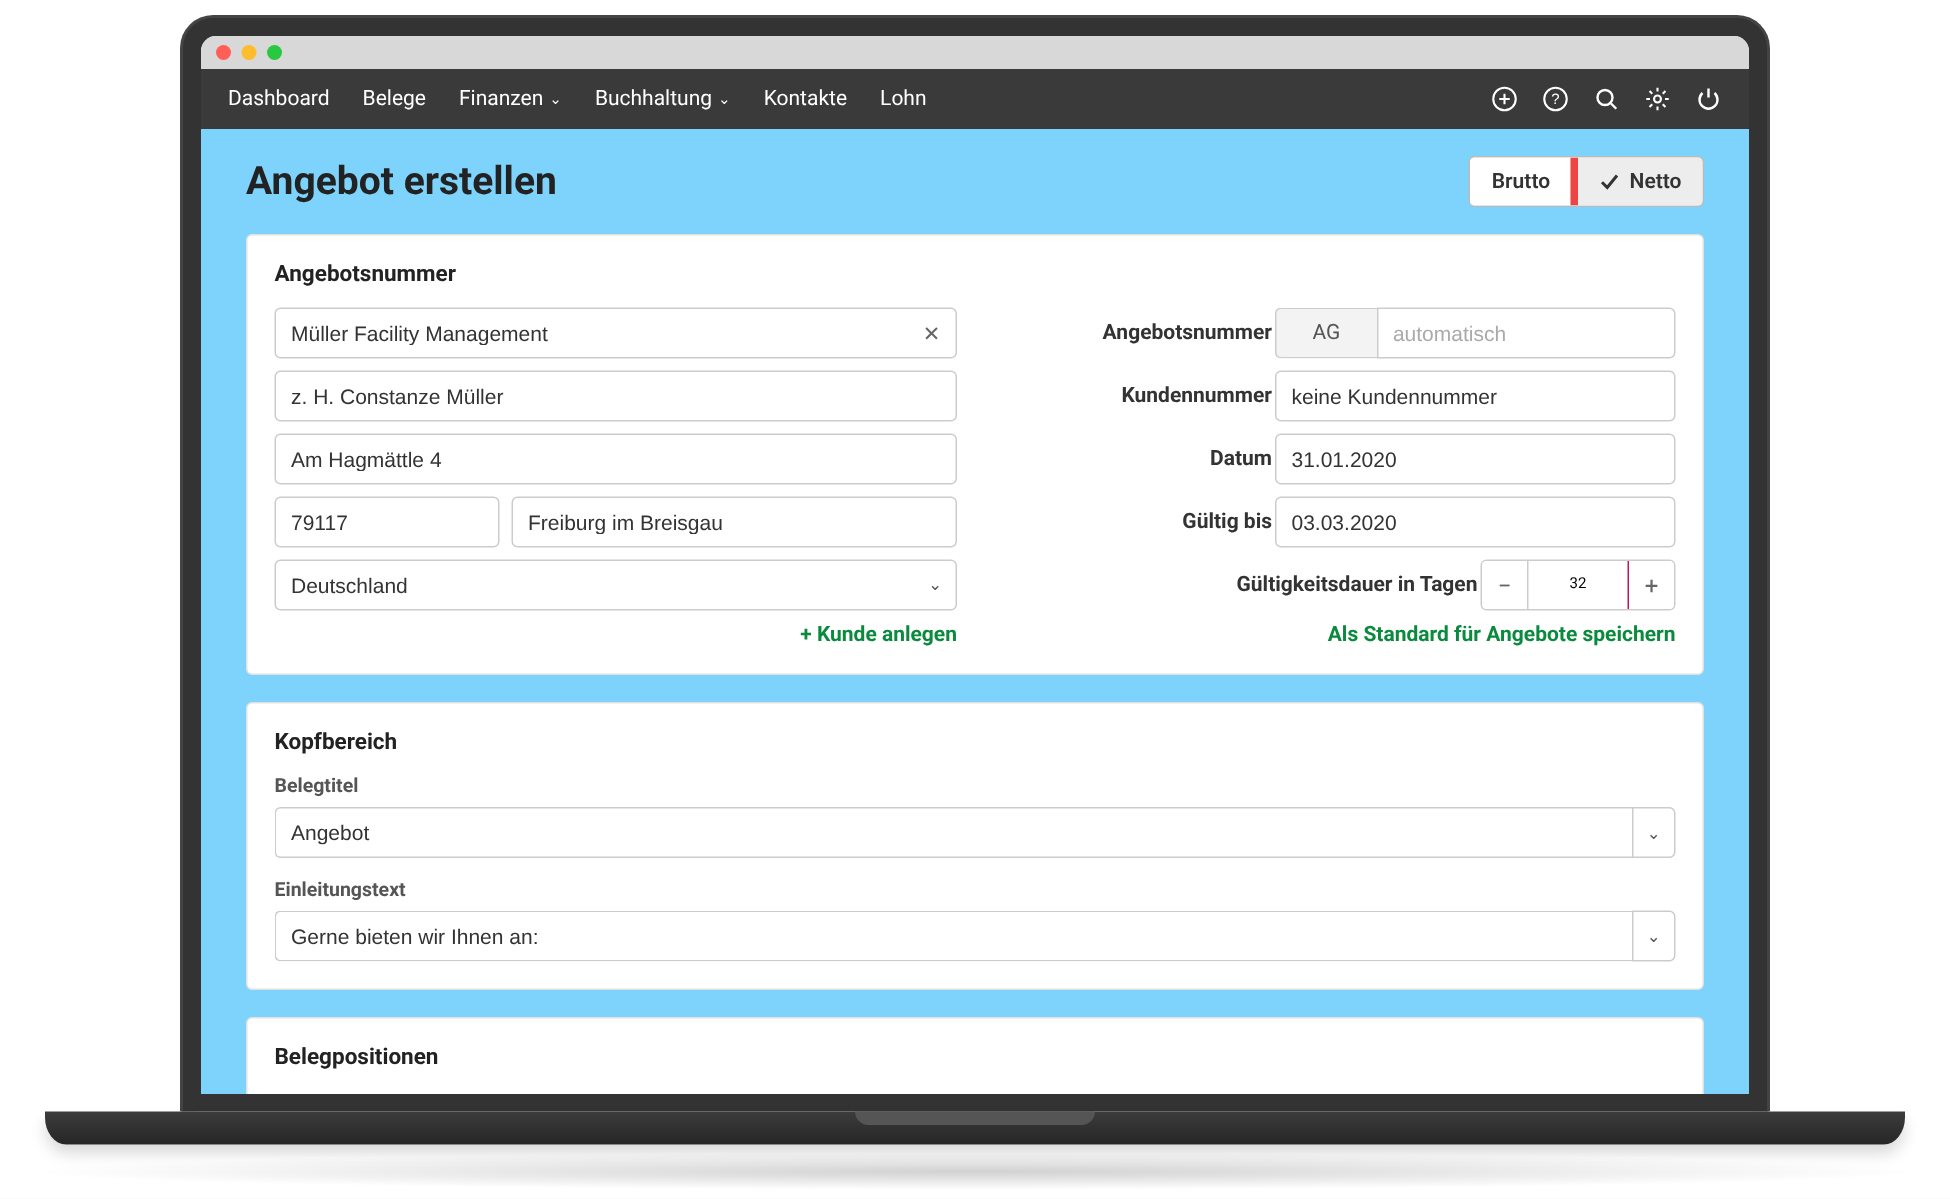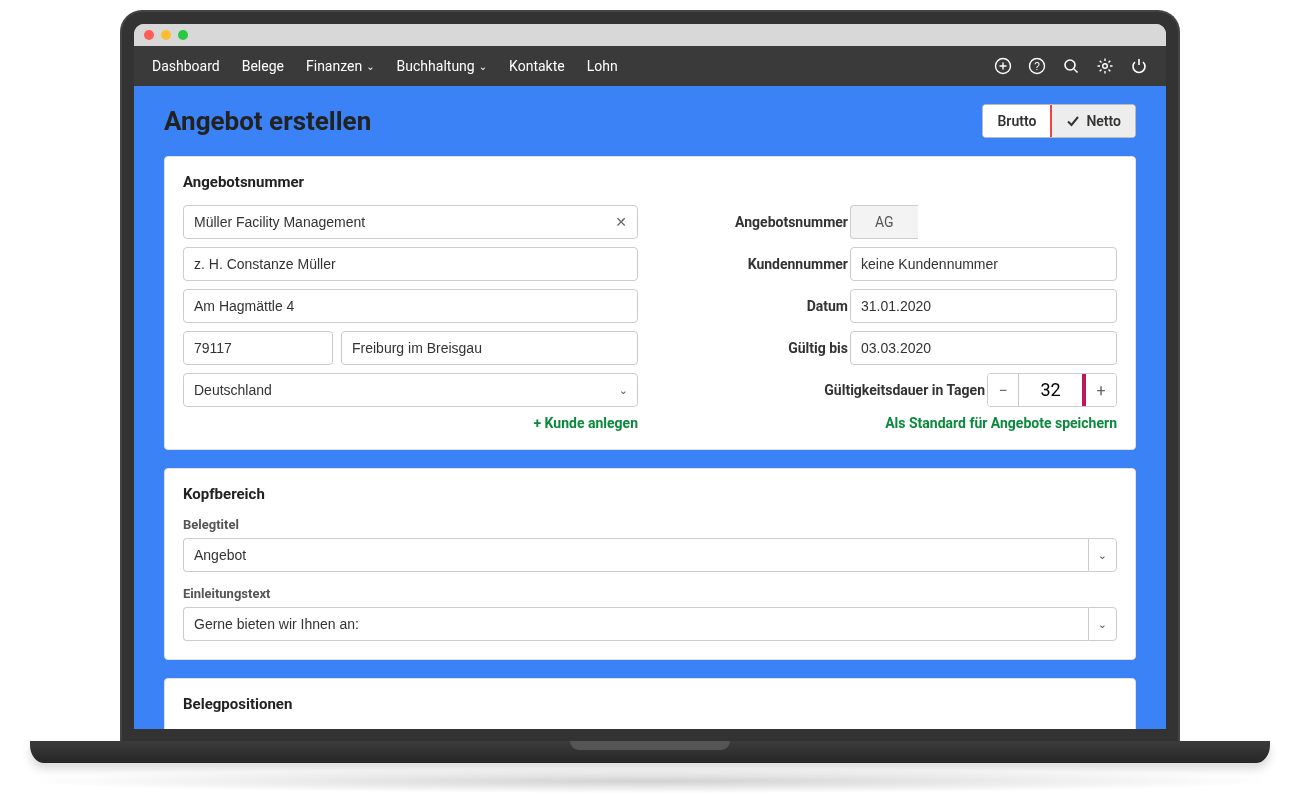--- a/index.html
+++ b/index.html
@@ -52,21 +52,21 @@
       font-size: 14px;
     }
     .nav-left { display: flex; gap: 22px; }
     .nav-left .nav-item { display: flex; align-items: center; gap: 4px; cursor: pointer; justify-content: center; }
     .nav-right { margin-left: auto; display: flex; gap: 16px; align-items: center; }
     .nav-right .icon { width: 18px; height: 18px; display:flex; align-items:center; justify-content:center; cursor:pointer; }
     .chev { font-size: 10px; }
     .content {
       flex: 1;
       overflow-y: auto;
-      background: #3b82f6;
+      background: #7dd3fc;
       padding: 18px 30px 0 30px;
     }
     .page-header {
       display: flex;
       align-items: center;
       margin-bottom: 18px;
     }
     .page-header h1 {
       font-size: 26px;
       font-weight: 700;
@@ -87,21 +87,21 @@
       cursor: pointer;
       display: flex;
       align-items: center;
       gap: 6px;
       background: #fff;
       color: #333;
     }
     .toggle-btn.active {
       background: #ededed;
     }
-    .toggle-btn + .toggle-btn { border-left: 2px solid #ef4444; padding-left: 14px; }
+    .toggle-btn + .toggle-btn { border-left: 5px solid #ef4444; padding-left: 14px; }
     .card {
       background: #fff;
       border: 1px solid #e1e1e1;
       border-radius: 4px;
       margin-bottom: 18px;
       padding: 16px 18px 18px 18px;
     }
     .card h2 {
       font-size: 15px;
       font-weight: 700;
@@ -181,22 +181,22 @@
       overflow: hidden;
       width: 130px;
       margin-left: auto;
     }
     .stepper .sbtn {
       width: 30px; height: 32px;
       display:flex; align-items:center; justify-content:center;
       font-size: 16px; color:#666; cursor:pointer; background:#fff;
     }
     .stepper .sval {
-      flex:1; text-align:center; line-height:32px; font-size:18px;
-      border-left:1px solid #ccc; border-right:4px solid #be185d;
+      flex:1; text-align:center; line-height:32px; font-size:10px;
+      border-left:1px solid #ccc; border-right:1px solid #be185d;
     }
     .sublabel {
       font-size: 13px; font-weight: 700; color: #555; margin-bottom: 6px; margin-top: 2px;
     }
     .combo {
       display:flex; margin-bottom: 14px;
     }
     .combo .fld { margin:0; border-radius: 4px 0 0 4px; border-right:none; }
     .combo .drop {
       width: 30px; border:1px solid #ccc; border-radius: 0 4px 4px 0;
@@ -337,20 +337,21 @@
                 <span class="chev-down">⌄</span>
               </div>
               <span class="link-green">+ Kunde anlegen</span>
             </div>
 
             <div class="kunden-right">
               <div class="meta-row">
                 <div class="meta-label">Angebotsnummer</div>
                 <div class="meta-field prefix-group">
                   <div class="prefix">AG</div>
+                  <input class="fld" placeholder="automatisch" style="">
                 </div>
               </div>
               <div class="meta-row">
                 <div class="meta-label">Kundennummer</div>
                 <div class="meta-field">
                     <input class="fld" value="keine Kundennummer" style="">
                   </div>
               </div>
               <div class="meta-row">
                 <div class="meta-label">Datum</div>

